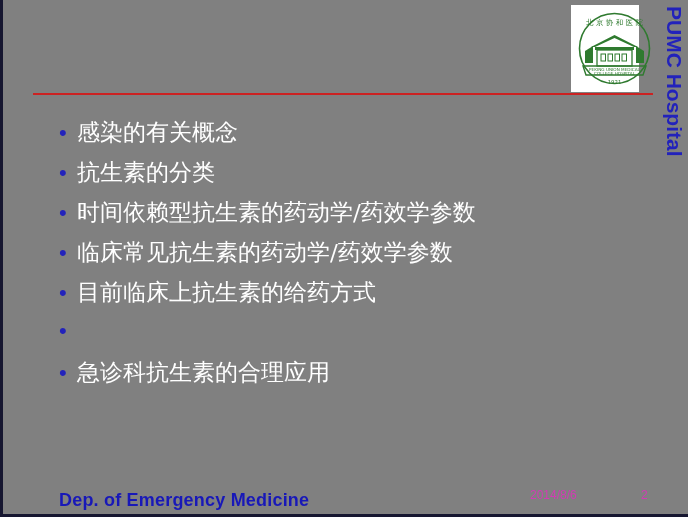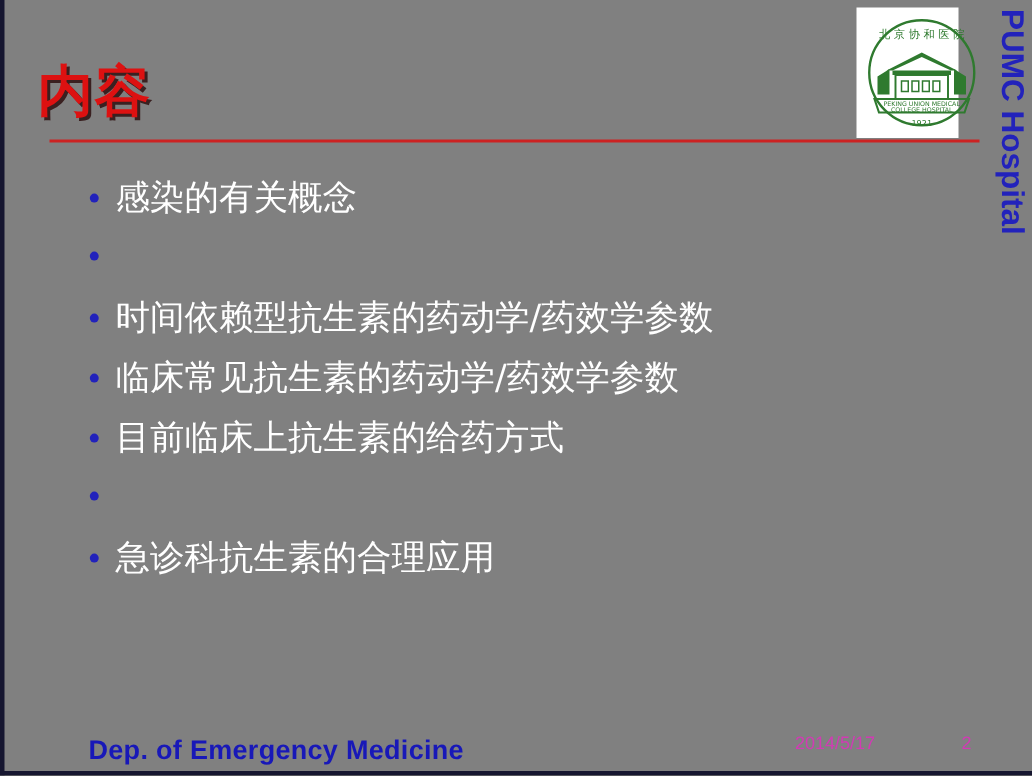--- a/index.html
+++ b/index.html
@@ -128,21 +128,20 @@
     font-size: 12px;
     color: #d23ab4;
     white-space: nowrap;
   }
 </style>
 </head>
 <body>
 
 <div id="slide">
 
-  <div id="title">内容</div>
   <div id="title-rule"></div>
 
   <div id="logo-box">
     <svg width="87" height="87" viewBox="0 0 87 87">
       <circle cx="43.5" cy="43.5" r="35" fill="none" stroke="#2f7a2f" stroke-width="1.6"></circle>
 
       <g fill="#2f7a2f">
         <text x="43.5" y="20" font-size="7.5" text-anchor="middle" font-family="DejaVu Serif, serif">北 京 协 和 医 院</text>
       </g>
 
@@ -170,20 +169,21 @@
     <span id="brand-text">PUMC Hospital</span>
   </div>
 
   <div id="bullets">
     <div class="bullet-row">
       <span class="bullet-dot">•</span>
       <span class="bullet-text">感染的有关概念</span>
     </div>
     <div class="bullet-row">
       <span class="bullet-dot">•</span>
+      <span class="bullet-text">抗生素的分类</span>
     </div>
     <div class="bullet-row">
       <span class="bullet-dot">•</span>
       <span class="bullet-text">时间依赖型抗生素的药动学/药效学参数</span>
     </div>
     <div class="bullet-row">
       <span class="bullet-dot">•</span>
       <span class="bullet-text">临床常见抗生素的药动学/药效学参数</span>
     </div>
     <div class="bullet-row">
@@ -193,16 +193,16 @@
     <div class="bullet-row">
       <span class="bullet-dot">•</span>
     </div>
     <div class="bullet-row">
       <span class="bullet-dot">•</span>
       <span class="bullet-text">急诊科抗生素的合理应用</span>
     </div>
   </div>
 
   <div id="footer-dept">Dep. of Emergency Medicine</div>
-  <div id="footer-date">2014/5/17</div>
+  <div id="footer-date">2014/8/6</div>
   <div id="footer-page">2</div>
 
 </div>
 
 </body></html>

